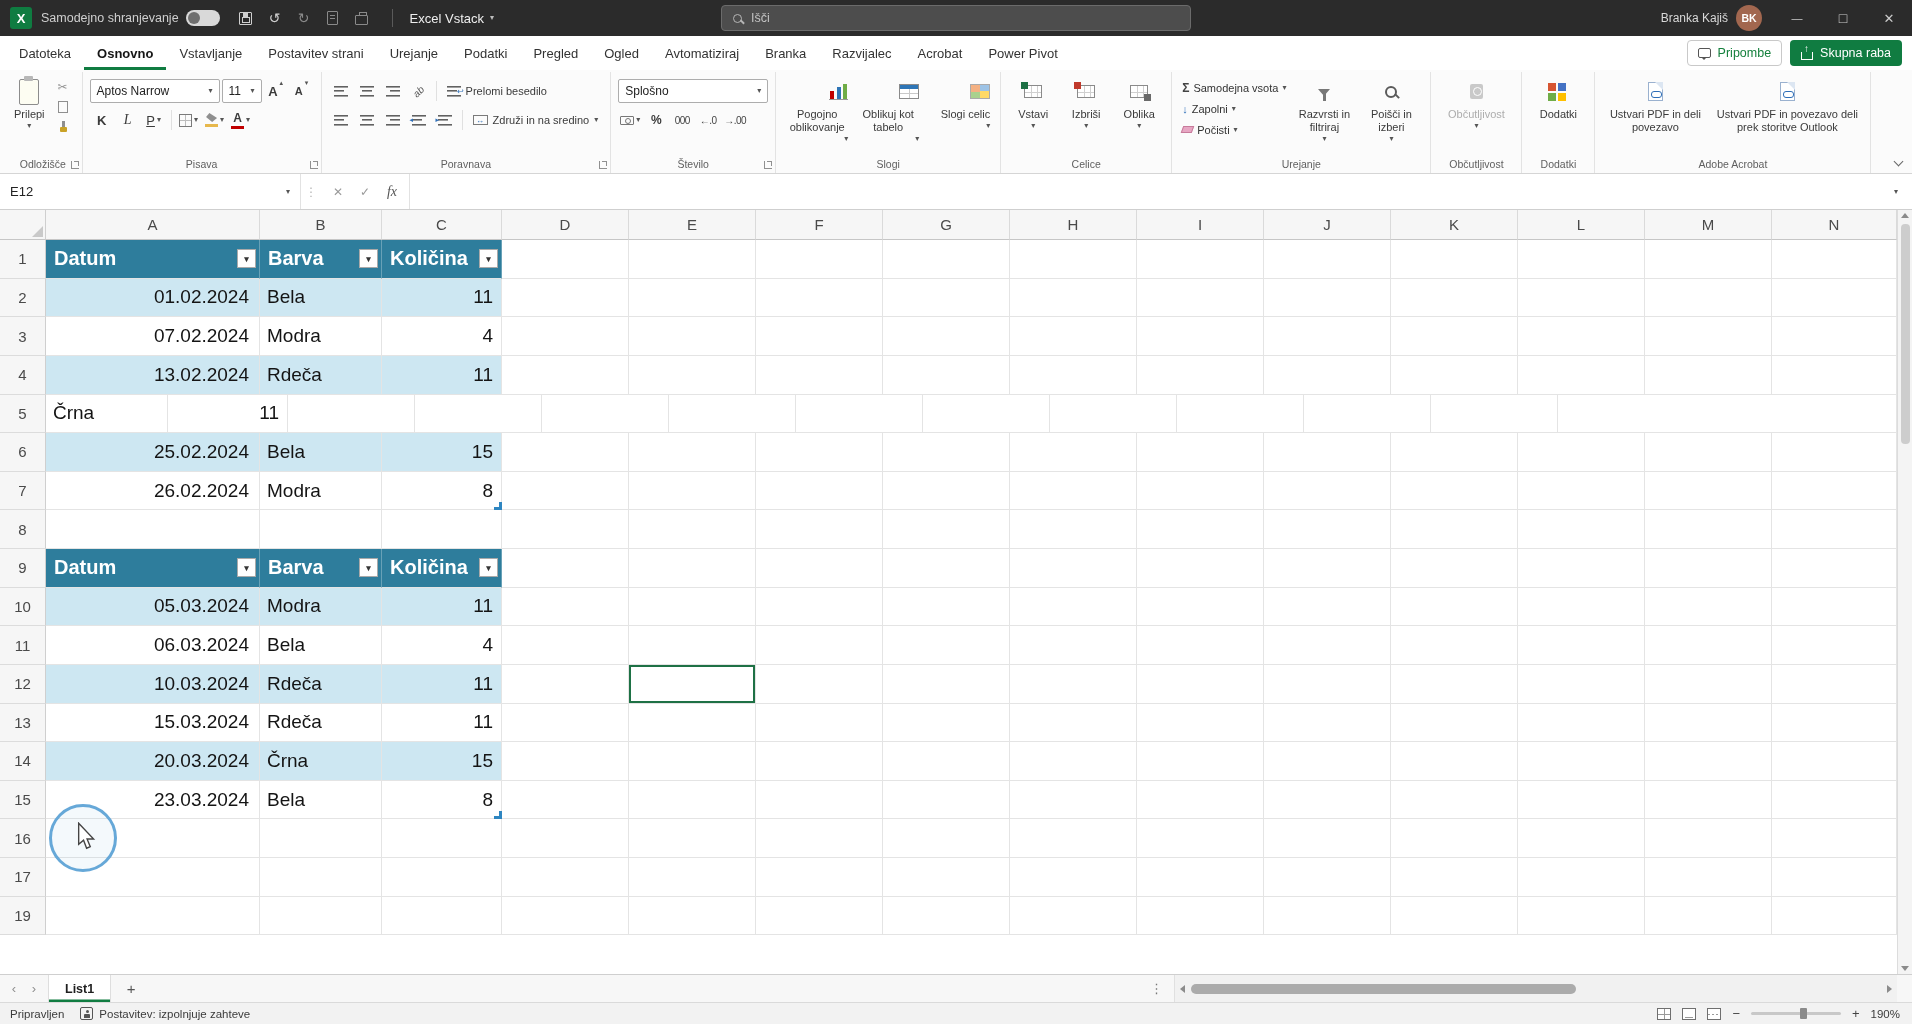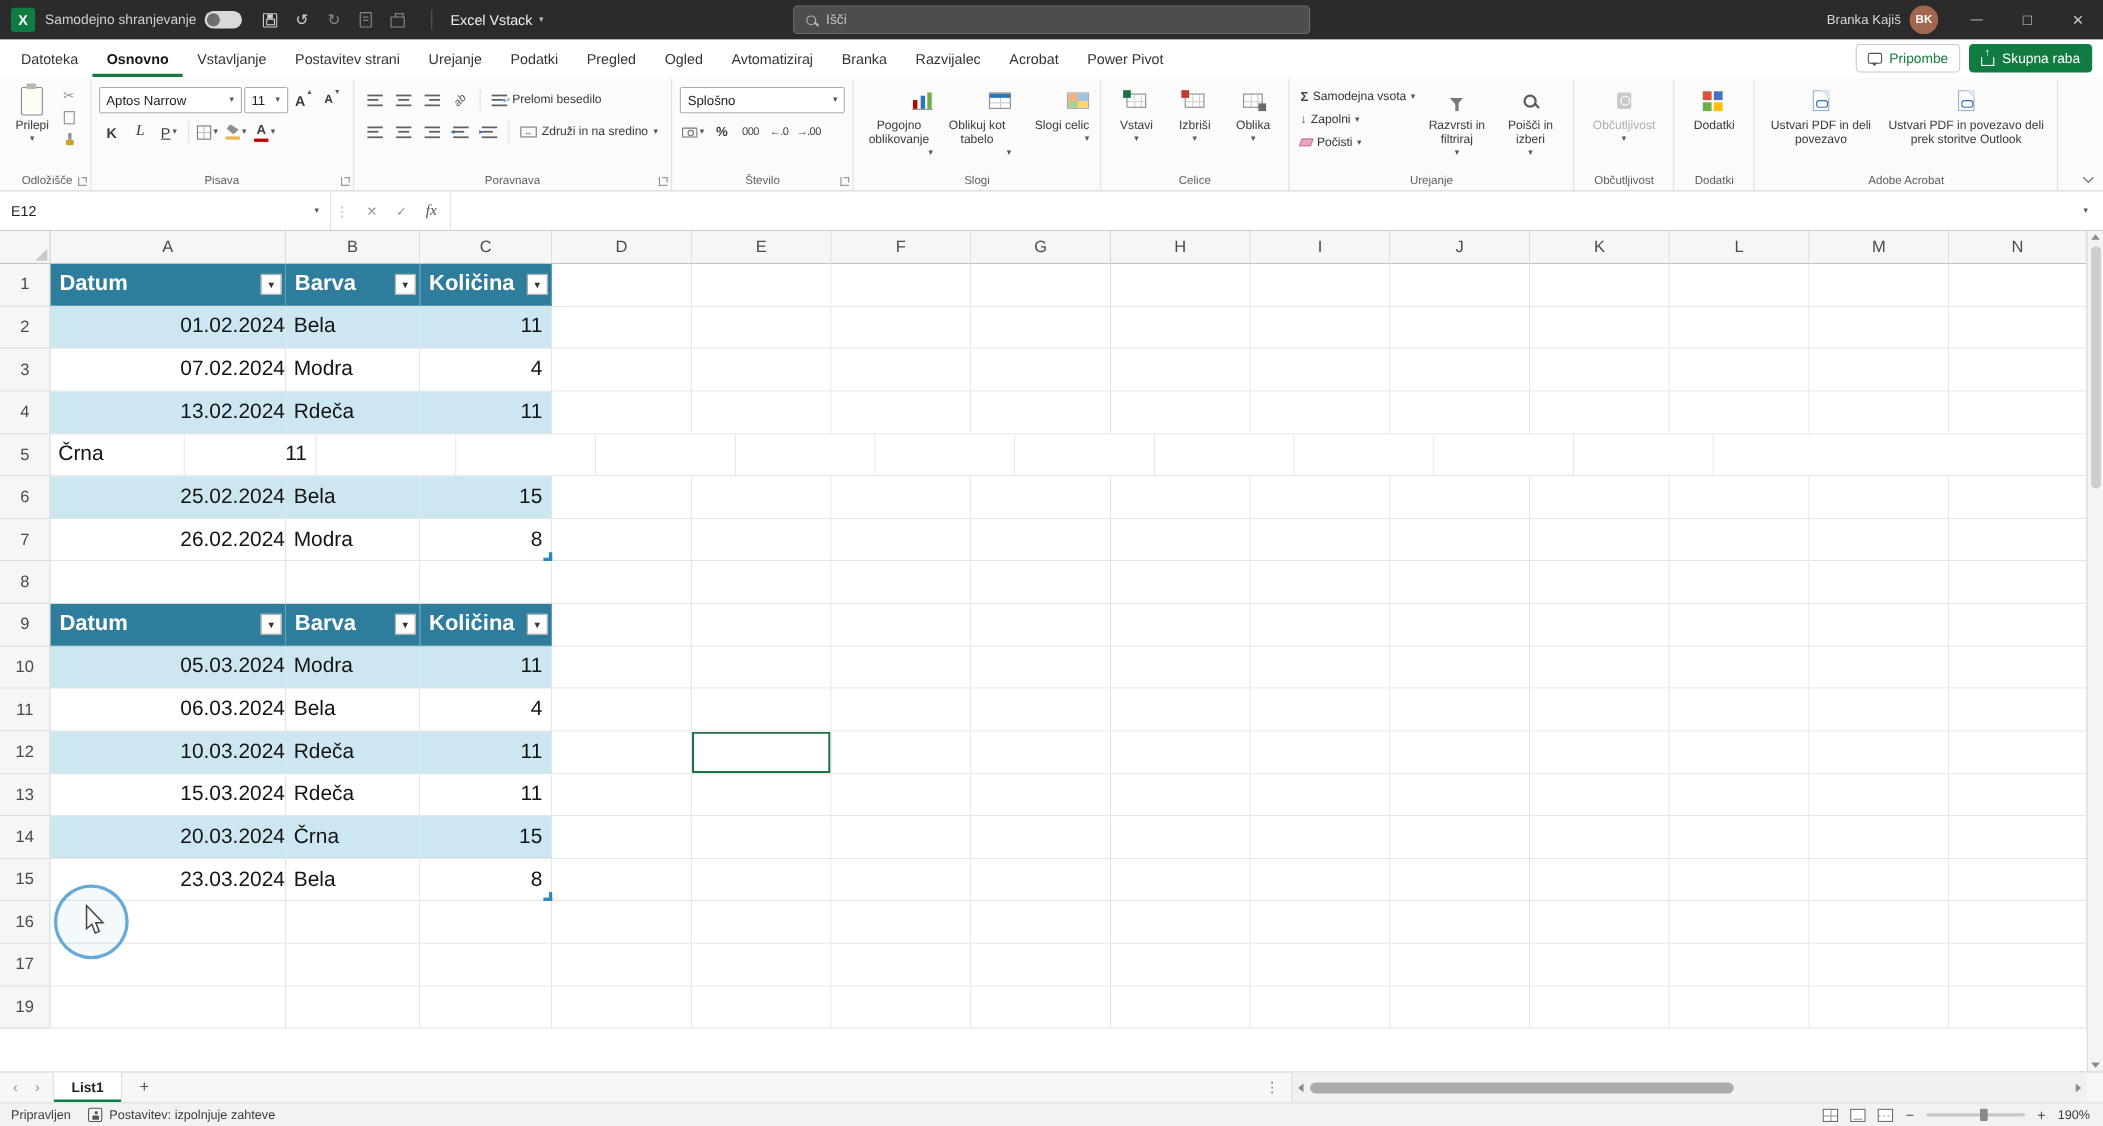--- a/index.html
+++ b/index.html
@@ -173,21 +173,21 @@
   .corner::after { content: ""; position: absolute; right: 2px; bottom: 2px; border-left: 11px solid transparent; border-bottom: 11px solid #c9c9c9; }
   .ch { flex: none; display: flex; align-items: center; justify-content: center; background: #f6f6f6; border-right: 1px solid #dadada; border-bottom: 1px solid #c6c6c6; font-size: 15px; color: #4a4a4a; }
   .rowswrap { flex: 1; display: flex; flex-direction: column; }
   .grow { display: flex; flex: none; height: 38.63px; }
   .rh { width: 46px; flex: none; display: flex; align-items: center; justify-content: center; background: #f6f6f6; border-right: 1px solid #cfcfcf; border-bottom: 1px solid #dcdcdc; font-size: 15px; color: #4a4a4a; }
   .cell { flex: none; border-right: 1px solid #e4e4e4; border-bottom: 1px solid #e4e4e4; display: flex; align-items: center; font-size: 19px; color: #141414; position: relative; background: #fff; overflow: visible; }
   .t-head { background: var(--thead); border-right: 1px solid rgba(255,255,255,0.28); color: #fff; font-weight: 700; font-size: 20px; padding-left: 8px; }
   .t-head .hlabel { white-space: nowrap; }
   .filterbtn { margin-left: auto; margin-right: 3px; width: 19px; height: 19px; background: #fefefe; border: 1px solid #a9a9a9; display: flex; align-items: center; justify-content: center; flex: none; }
   .filterbtn::after { content: "▾"; font-size: 9px; color: #333; }
-  .t-date { justify-content: flex-end; }
+  .t-date { justify-content: flex-end; padding-right: 10px; }
   .t-text { padding-left: 7px; }
   .t-num { justify-content: flex-end; padding-right: 8px; }
   .band { background: var(--tband); }
   .cell-active { box-shadow: inset 0 0 0 2px #1e7145; z-index: 2; }
   .tbl-handle { position: absolute; right: -1px; bottom: -1px; width: 8px; height: 8px; border-right: 3px solid #2e86c1; border-bottom: 3px solid #2e86c1; z-index: 3; }
   .vscroll { width: 15px; flex: none; background: #f4f4f4; border-left: 1px solid #dcdcdc; display: flex; flex-direction: column; align-items: center; padding: 3px 0; }
   .vs-arrow { width: 0; height: 0; border-left: 4px solid transparent; border-right: 4px solid transparent; flex: none; }
   .vs-arrow.up { border-bottom: 5px solid #8b8b8b; }
   .vs-arrow.down { border-top: 5px solid #8b8b8b; margin-top: auto; }
   .vthumb { width: 9px; height: 220px; background: #cdcdcd; border-radius: 4px; margin-top: 6px; }

